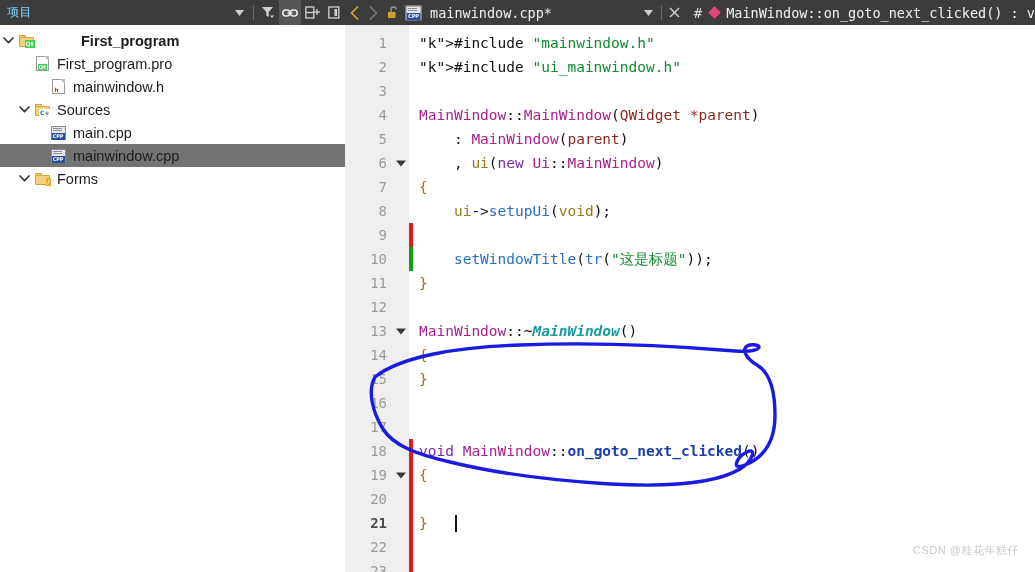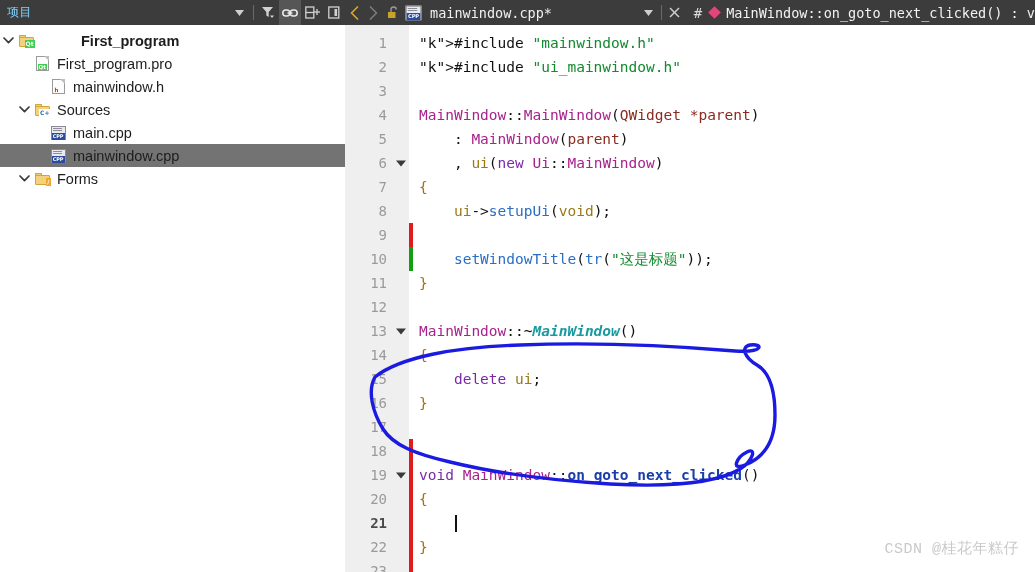--- a/index.html
+++ b/index.html
@@ -111,22 +111,22 @@
   .dtor{ color: #1a9aa0; font-weight: bold; font-style: italic; }
   .var { color: #9a7a18; }
   .brc { color: #b06a15; }
 
   #caret { position: absolute; width: 2px; height: 17px; background: #111; }
 
   
   #annotation { position: absolute; left: 0; top: 0; pointer-events: none; }
 
   #watermark {
-    position: absolute; right: 16px; bottom: 14px; color: #c9c9c9; font-size: 15px;
-    font-family: Liberation Mono, monospace; letter-spacing: .5px;
+    position: absolute; right: 16px; bottom: 14px; color: #c9c9c9; font-size: 11px;
+    font-family: Liberation Sans, sans-serif; letter-spacing: .5px;
   }
 </style>
 </head>
 <body>
 
 <div id="app">
 
   <div id="sidebar">
 
     <div id="sidebar-header">
@@ -394,21 +394,20 @@
           <div class="cl">    : <span class="cls">MainWindow</span>(<span class="typ">parent</span>)</div>
           <div class="cl">    , <span class="var">ui</span>(<span class="k">new</span> <span class="cls">Ui</span>::<span class="cls">MainWindow</span>)</div>
           <div class="cl"><span class="brc">{</span></div>
           <div class="cl">    <span class="var">ui</span>-&gt;<span class="fn">setupUi</span>(<span class="var">void</span>);</div>
           <div class="cl">&nbsp;</div>
           <div class="cl">    <span class="fn">setWindowTitle</span>(<span class="fn">tr</span>(<span class="str">"这是标题"</span>));</div>
           <div class="cl"><span class="brc">}</span></div>
           <div class="cl">&nbsp;</div>
           <div class="cl"><span class="cls">MainWindow</span>::~<span class="dtor">MainWindow</span>()</div>
           <div class="cl"><span class="brc">{</span></div>
-          <div class="cl">    <span class="k">delete</span> <span class="var">ui</span>;</div>
           <div class="cl"><span class="brc">}</span></div>
           <div class="cl">&nbsp;</div>
           <div class="cl">&nbsp;</div>
           <div class="cl"><span class="k">void</span> <span class="cls">MainWindow</span>::<span class="fnd">on_goto_next_clicked</span>()</div>
           <div class="cl"><span class="brc">{</span></div>
           <div class="cl">&nbsp;</div>
           <div class="cl"><span class="brc">}</span></div>
           <div class="cl">&nbsp;</div>
         </div>
 

